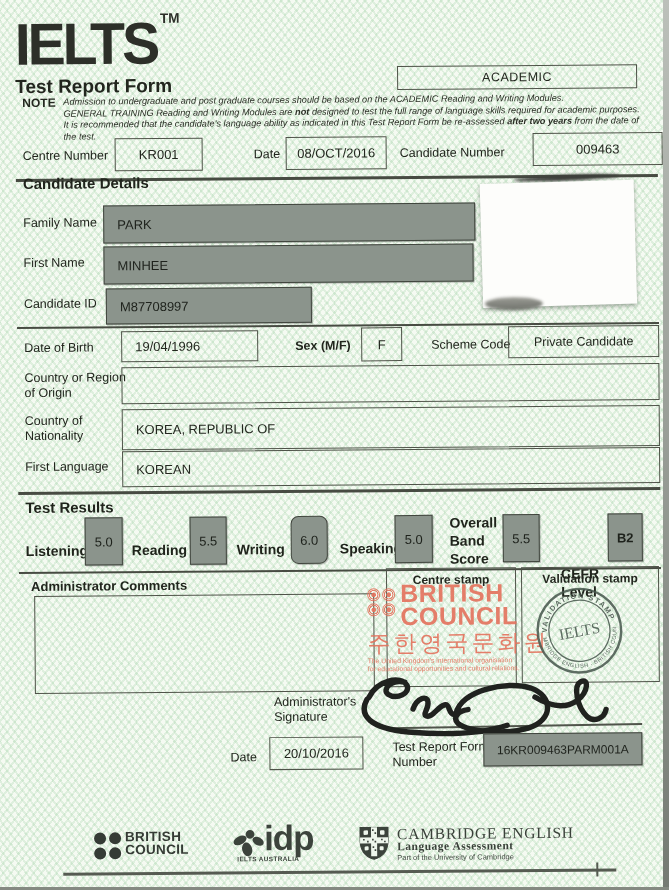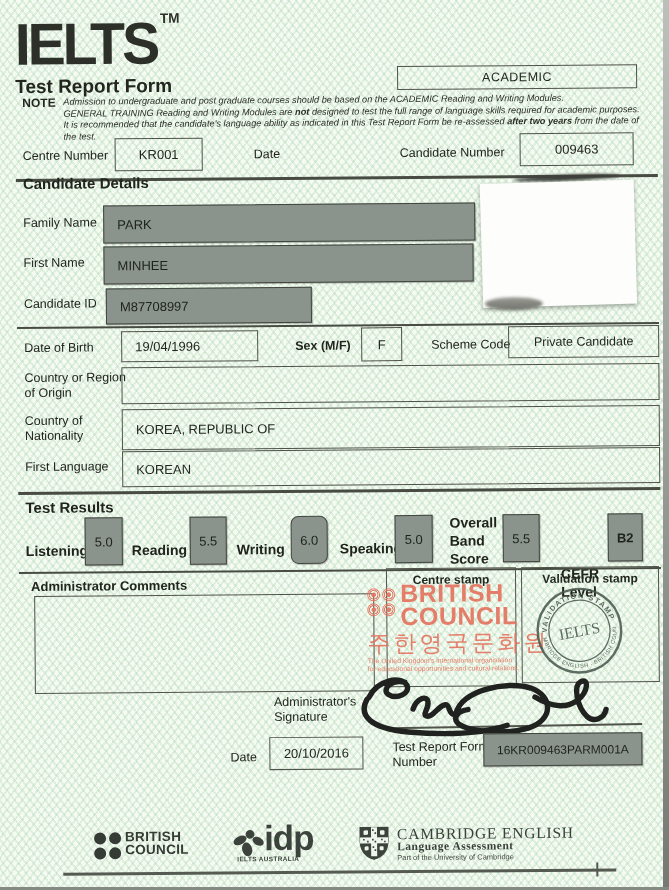--- a/index.html
+++ b/index.html
@@ -103,22 +103,23 @@
   <div class="note-label">NOTE</div>
   <div class="note-lines">
     <div><span>Admission to undergraduate and post graduate courses should be based on the ACADEMIC Reading and Writing Modules.</span></div>
     <div><span>GENERAL TRAINING Reading and Writing Modules are </span><span class="b">not</span><span> designed to test the full range of language skills required for academic purposes.</span></div>
     <div><span>It is recommended that the candidate's language ability as indicated in this Test Report Form be re-assessed </span><span class="b">after two years</span><span> from the date of the test.</span></div>
   </div>
 
   <div class="abs lbl" style="left:25px; top:149px;">Centre Number</div>
   <div class="obox ctr" style="left:117px; top:139px; width:88px; height:33px;">KR001</div>
   <div class="abs lbl" style="left:256px; top:149px;">Date</div>
+  <div class="obox ctr" style="left:288px; top:139px; width:101px; height:33px;">08/OCT/2016</div>
   <div class="abs lbl" style="left:402px; top:149px;">Candidate Number</div>
-  <div class="obox ctr" style="left:522px; top:137px; width:114px; height:33px;">009463</div>
+  <div class="obox ctr" style="left:535px; top:137px; width:130px; height:33px;">009463</div>
   <div class="rule rule1"></div>
 
   <div class="heading" style="left:25px; top:175px;">Candidate Details</div>
   <div class="abs lbl" style="left:25px; top:216px;">Family Name</div>
   <div class="gbox padl" style="left:105px; top:206px; width:372px; height:38px;">PARK</div>
   <div class="abs lbl" style="left:25px; top:256px;">First Name</div>
   <div class="gbox padl" style="left:105px; top:247px; width:370px; height:38px;">MINHEE</div>
   <div class="abs lbl" style="left:25px; top:297px;">Candidate ID</div>
   <div class="gbox padl" style="left:107px; top:289px; width:206px; height:36px;">M87708997</div>
 

